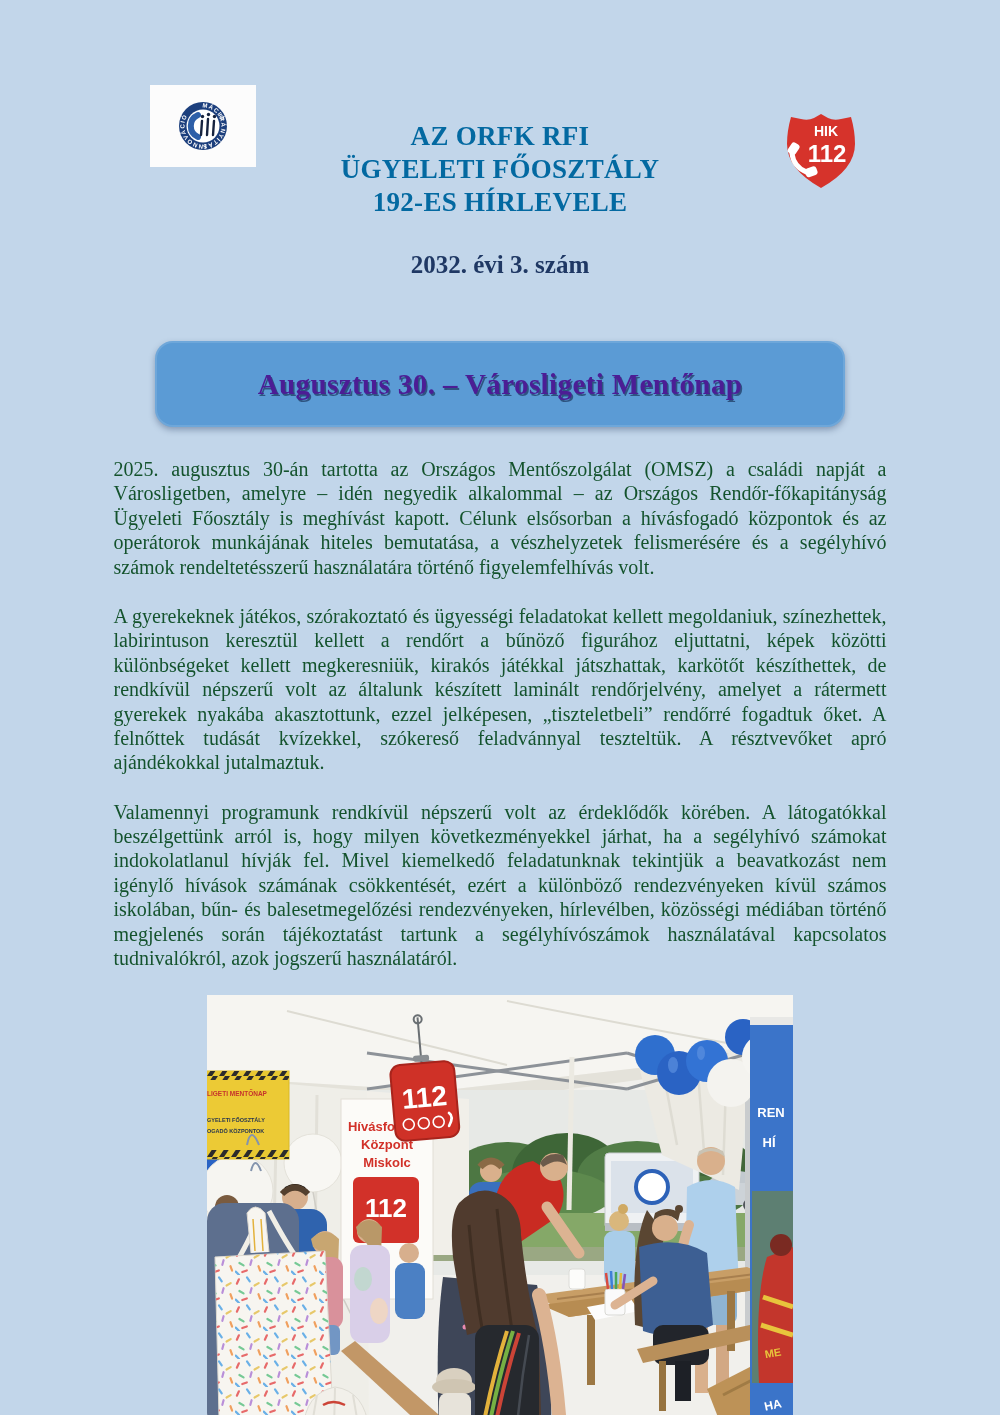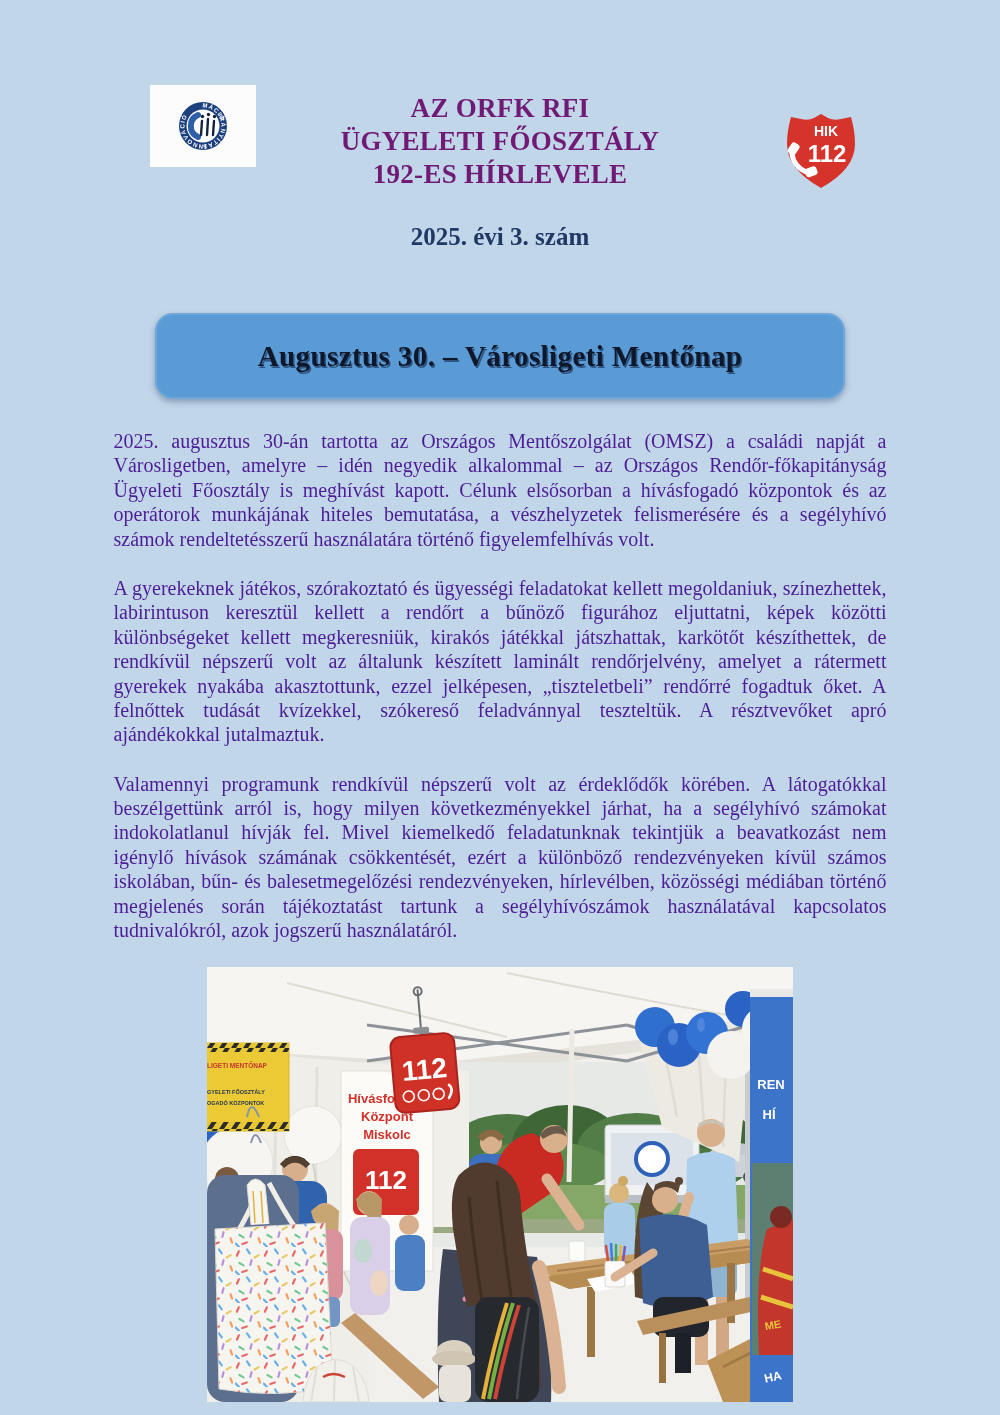--- a/index.html
+++ b/index.html
@@ -11,43 +11,43 @@
     font-family:"Liberation Serif", serif;
     overflow:hidden;
   }
   
   .logo-left{
     position:absolute;left:150px;top:85px;width:106px;height:82px;
     background:#fcfcfc;display:flex;align-items:center;justify-content:center;
   }
   .logo-right{position:absolute;left:776px;top:109px;width:90px;height:86px;}
   .title-block{
-    padding-top:92px;text-align:center;color:#701a75;
+    padding-top:120px;text-align:center;color:#0369a1;
     font-weight:bold;font-size:27px;line-height:33px;letter-spacing:.3px;
   }
   .issue-line{
     margin-top:32px;text-align:center;color:#1f3864;
     font-weight:bold;font-size:25px;
   }
   
   .banner{
     margin:62px auto 0 auto;width:690px;height:86px;
     background:#5b9bd5;border-radius:18px;
     display:flex;align-items:center;justify-content:center;
     box-shadow:0 3px 6px rgba(25,45,85,.35), inset 0 0 0 2px rgba(255,255,255,.12);
   }
   .banner-title{
-    font-size:29px;font-weight:bold;color:#0f172a;
+    font-size:29px;font-weight:bold;color:#4c1d95;
     text-shadow:1.5px 1.5px 0 rgba(10,25,60,.55);
     letter-spacing:.4px;
   }
   
   .article{
     margin:30px auto 0 auto;width:773px;
-    color:#4c1d95;font-size:20px;line-height:1.22;text-align:justify;
+    color:#14532d;font-size:20px;line-height:1.22;text-align:justify;
   }
   .article p{margin:0 0 25px 0;}
   
   .photo-wrap{
     width:586px;margin:6px auto 0 auto;
   }
   .photo-wrap svg{display:block;}
   .svgtxt{font-family:"Liberation Sans", sans-serif;}
 </style>
 </head>
@@ -98,21 +98,21 @@
       </g>
     </svg>
   </div>
 
   <div class="title-block">
     <div>AZ ORFK RFI</div>
     <div>ÜGYELETI FŐOSZTÁLY</div>
     <div>192-ES HÍRLEVELE</div>
   </div>
 
-  <div class="issue-line">2025. évi 3. szám</div>
+  <div class="issue-line">2032. évi 3. szám</div>
 
   <div class="banner">
     <span class="banner-title">Augusztus 30. – Városligeti Mentőnap</span>
   </div>
 
   <div class="article">
     <p>2025. augusztus 30-án tartotta az Országos Mentőszolgálat (OMSZ) a családi napját a Városligetben, amelyre – idén negyedik alkalommal – az Országos Rendőr-főkapitányság Ügyeleti Főosztály is meghívást kapott. Célunk elsősorban a hívásfogadó központok és az operátorok munkájának hiteles bemutatása, a vészhelyzetek felismerésére és a segélyhívó számok rendeltetésszerű használatára történő figyelemfelhívás volt.</p>
     <p>A gyerekeknek játékos, szórakoztató és ügyességi feladatokat kellett megoldaniuk, színezhettek, labirintuson keresztül kellett a rendőrt a bűnöző figurához eljuttatni, képek közötti különbségeket kellett megkeresniük, kirakós játékkal játszhattak, karkötőt készíthettek,  de rendkívül népszerű volt az általunk készített laminált rendőrjelvény, amelyet a rátermett gyerekek nyakába akasztottunk, ezzel jelképesen, „tiszteletbeli” rendőrré fogadtuk őket. A felnőttek tudását kvízekkel, szókereső feladvánnyal  teszteltük. A résztvevőket apró ajándékokkal jutalmaztuk.</p>
     <p>Valamennyi programunk rendkívül népszerű volt az érdeklődők körében. A látogatókkal beszélgettünk arról is, hogy milyen következményekkel járhat, ha a segélyhívó számokat indokolatlanul hívják fel. Mivel kiemelkedő feladatunknak tekintjük a beavatkozást nem igénylő hívások számának csökkentését, ezért a különböző rendezvényeken kívül számos iskolában, bűn- és balesetmegelőzési rendezvényeken, hírlevélben, közösségi médiában történő megjelenés során tájékoztatást tartunk a segélyhívószámok használatával kapcsolatos tudnivalókról, azok jogszerű használatáról.</p>
   </div>

